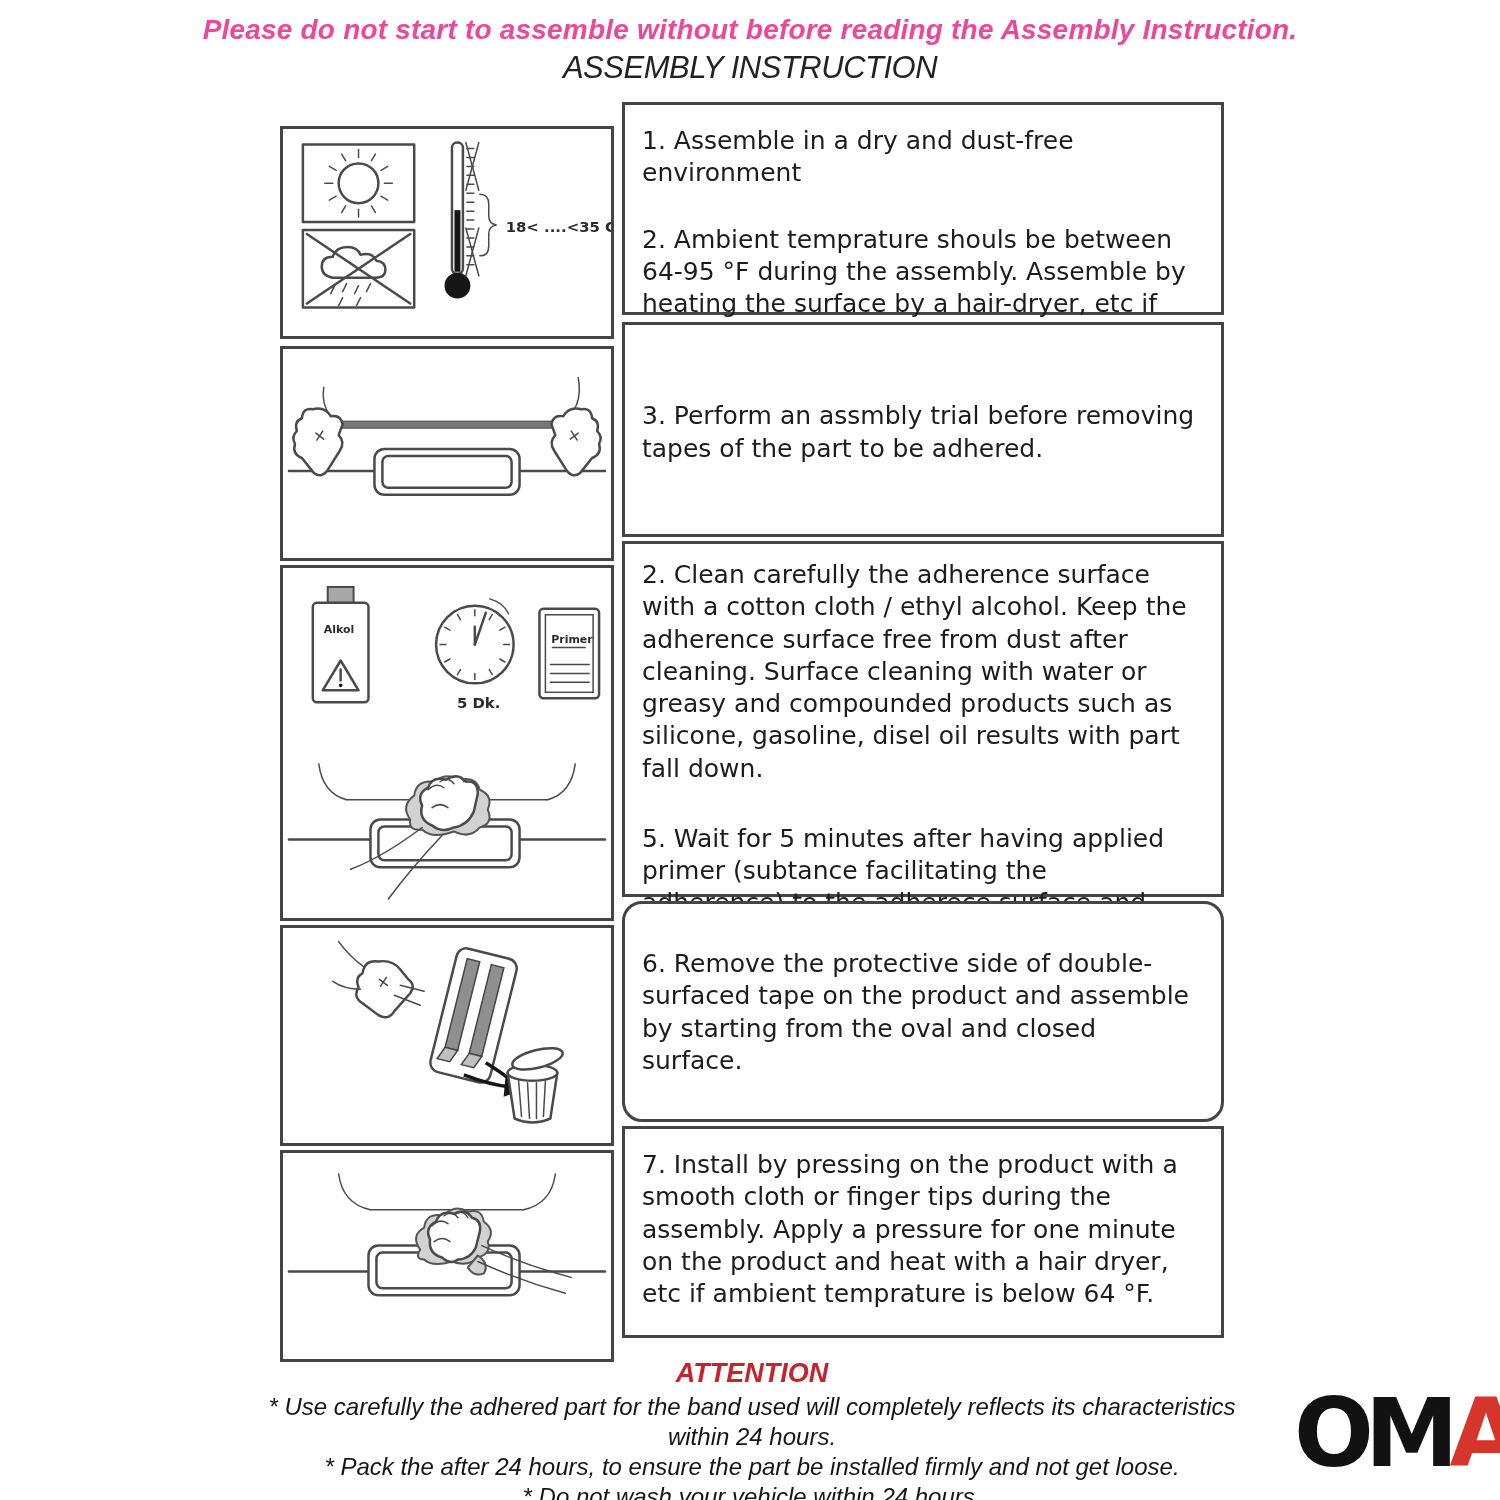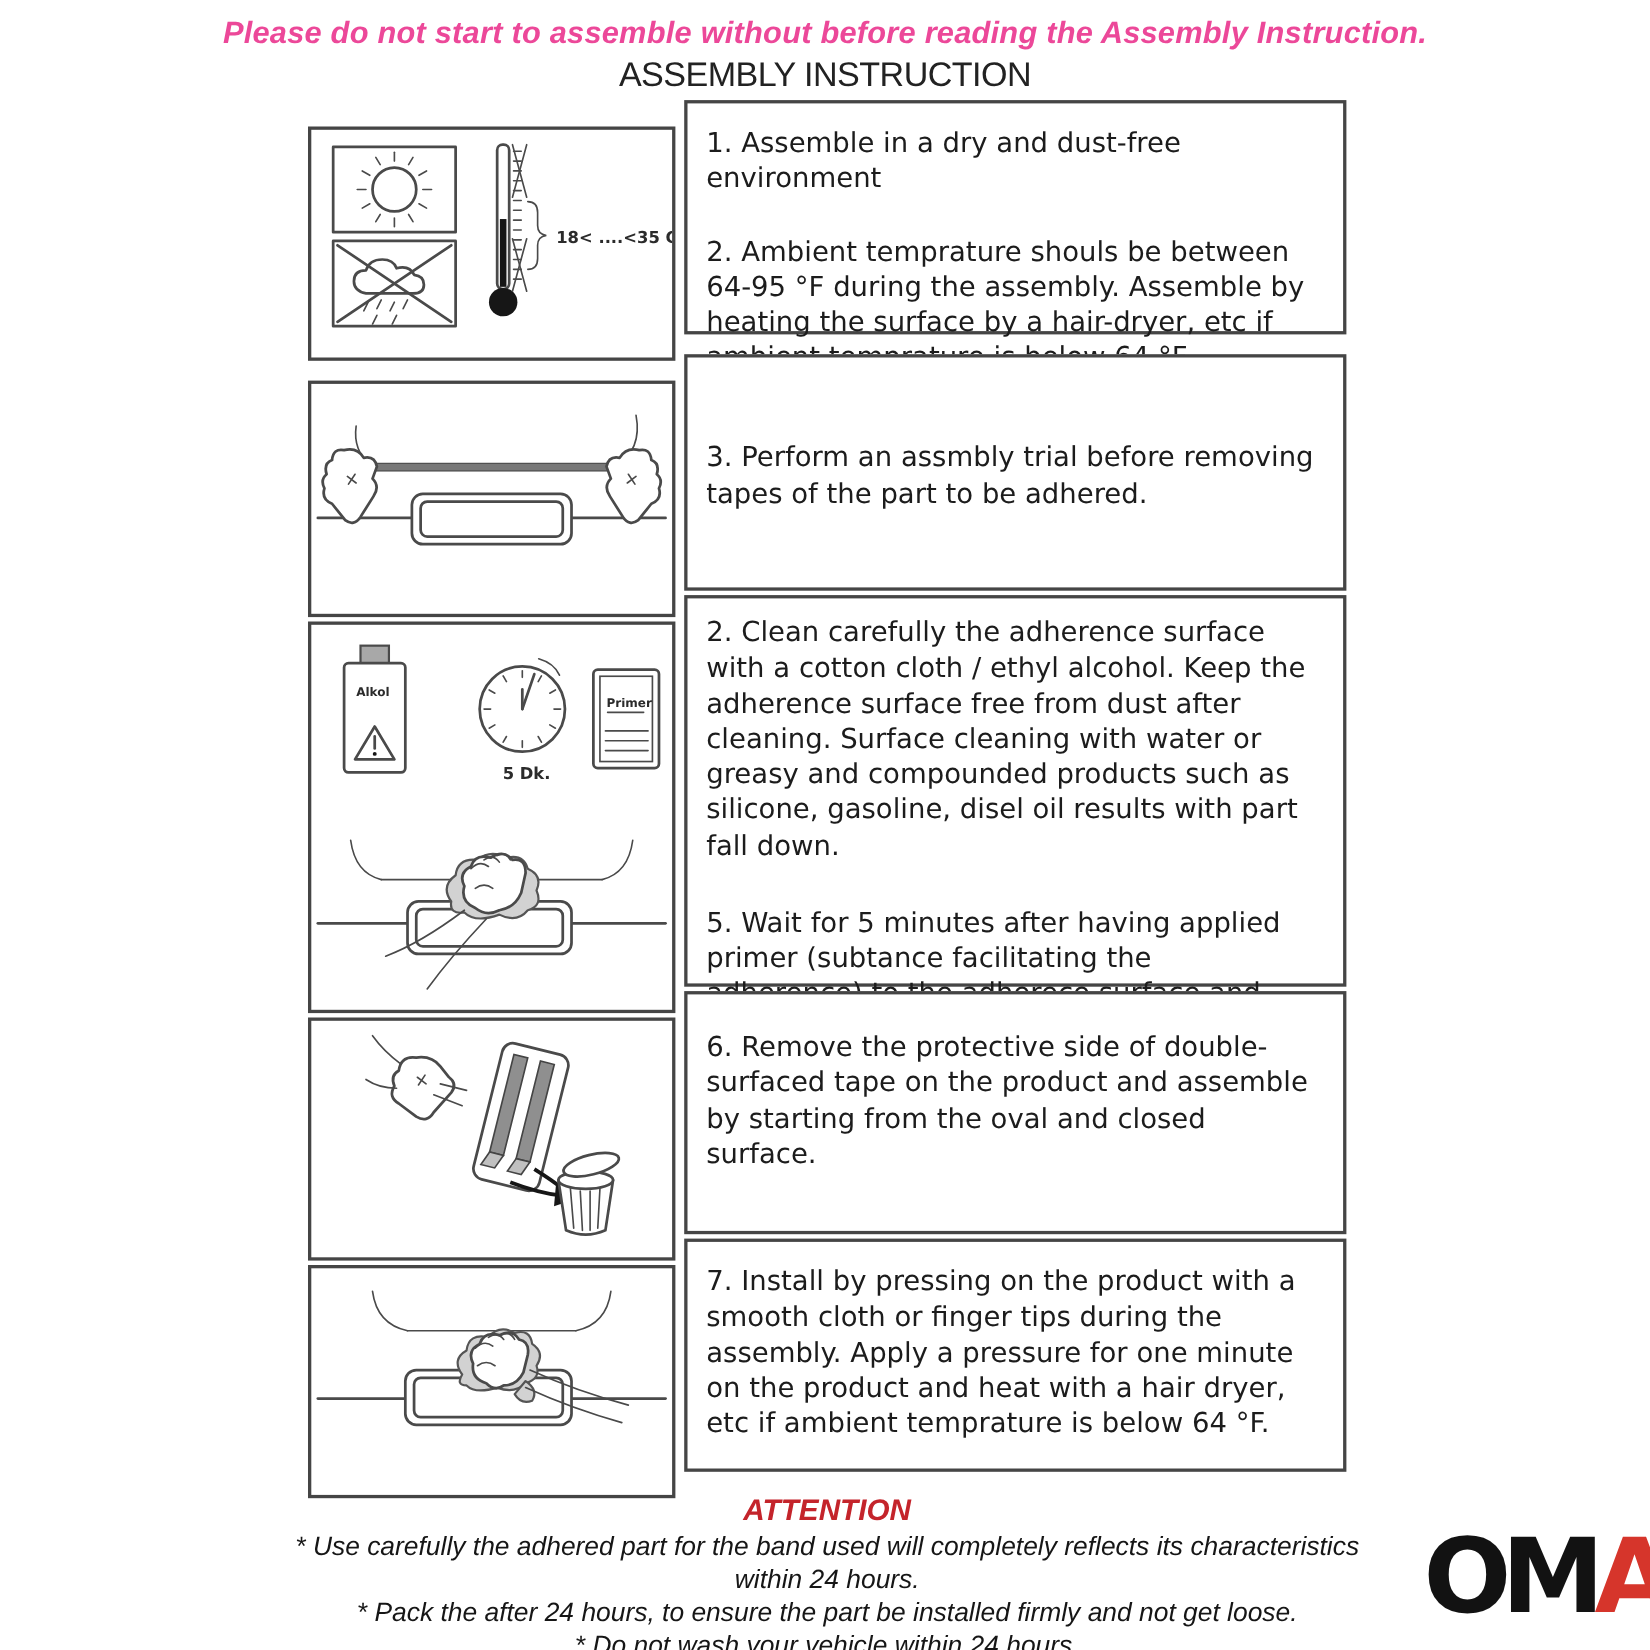--- a/index.html
+++ b/index.html
@@ -2,37 +2,37 @@
 <html><head>
 <meta charset="utf-8">
 <style>
   html,body{margin:0;padding:0;background:#fff;}
   .page{position:relative;width:1500px;height:1500px;background:#fff;overflow:hidden;
         font-family:"DejaVu Sans",sans-serif;color:#1c1c1c;}
   .warning{position:absolute;top:14px;left:0;width:100%;text-align:center;
            font-family:"Liberation Sans",sans-serif;font-style:italic;font-weight:bold;
            font-size:28px;color:#ec4899;letter-spacing:.2px;}
   .title{position:absolute;top:50px;left:0;width:100%;text-align:center;
-         font-family:"Liberation Sans",sans-serif;font-weight:500;
+         font-family:"Liberation Sans",sans-serif;font-style:italic;font-weight:500;
          font-size:31px;color:#222;letter-spacing:-.5px;}
   .cell{position:absolute;background:#fff;border:3px solid #454545;box-sizing:border-box;}
   .illo{left:280px;width:334px;margin-top:24px;}
   .txt{left:622px;width:602px;padding:16px 24px 10px 17px;font-size:25px;line-height:1.29;}
   .txt p{margin:0 0 34px 0;}
-  .r1{top:91px;height:213px;}
+  .r1{top:102px;height:213px;}
   .r2{top:322px;height:215px;}
   .r3{top:541px;height:356px;}
   .r4{top:901px;height:221px;}
   .r5{top:1126px;height:212px;}
   .txt.r1{padding-top:20px;}
   .txt.r2{display:flex;align-items:center;}
   .txt.r2 p{margin:0;}
   .txt.r3{padding-top:15px;}
   .txt.r3 p{margin-bottom:38px;}
-  .txt.r4{padding-top:32px;}
+  .txt.r4{padding-top:44px;border-radius:20px;}
   .txt.r5{padding-top:20px;}
   .illo svg{display:block;width:100%;height:100%;}
   .attention{position:absolute;top:1358px;left:280px;width:944px;text-align:center;
              font-family:"Liberation Sans",sans-serif;font-style:italic;font-weight:bold;
              font-size:27px;color:#c4242b;}
   .notes{position:absolute;top:1392px;left:180px;width:1144px;text-align:center;
          font-family:"Liberation Sans",sans-serif;font-style:italic;
          font-size:24px;line-height:1.25;color:#161616;}
   .note1{max-width:1020px;margin:0 auto;}
   .logo{position:absolute;top:1388px;left:1248px;width:240px;height:92px;

